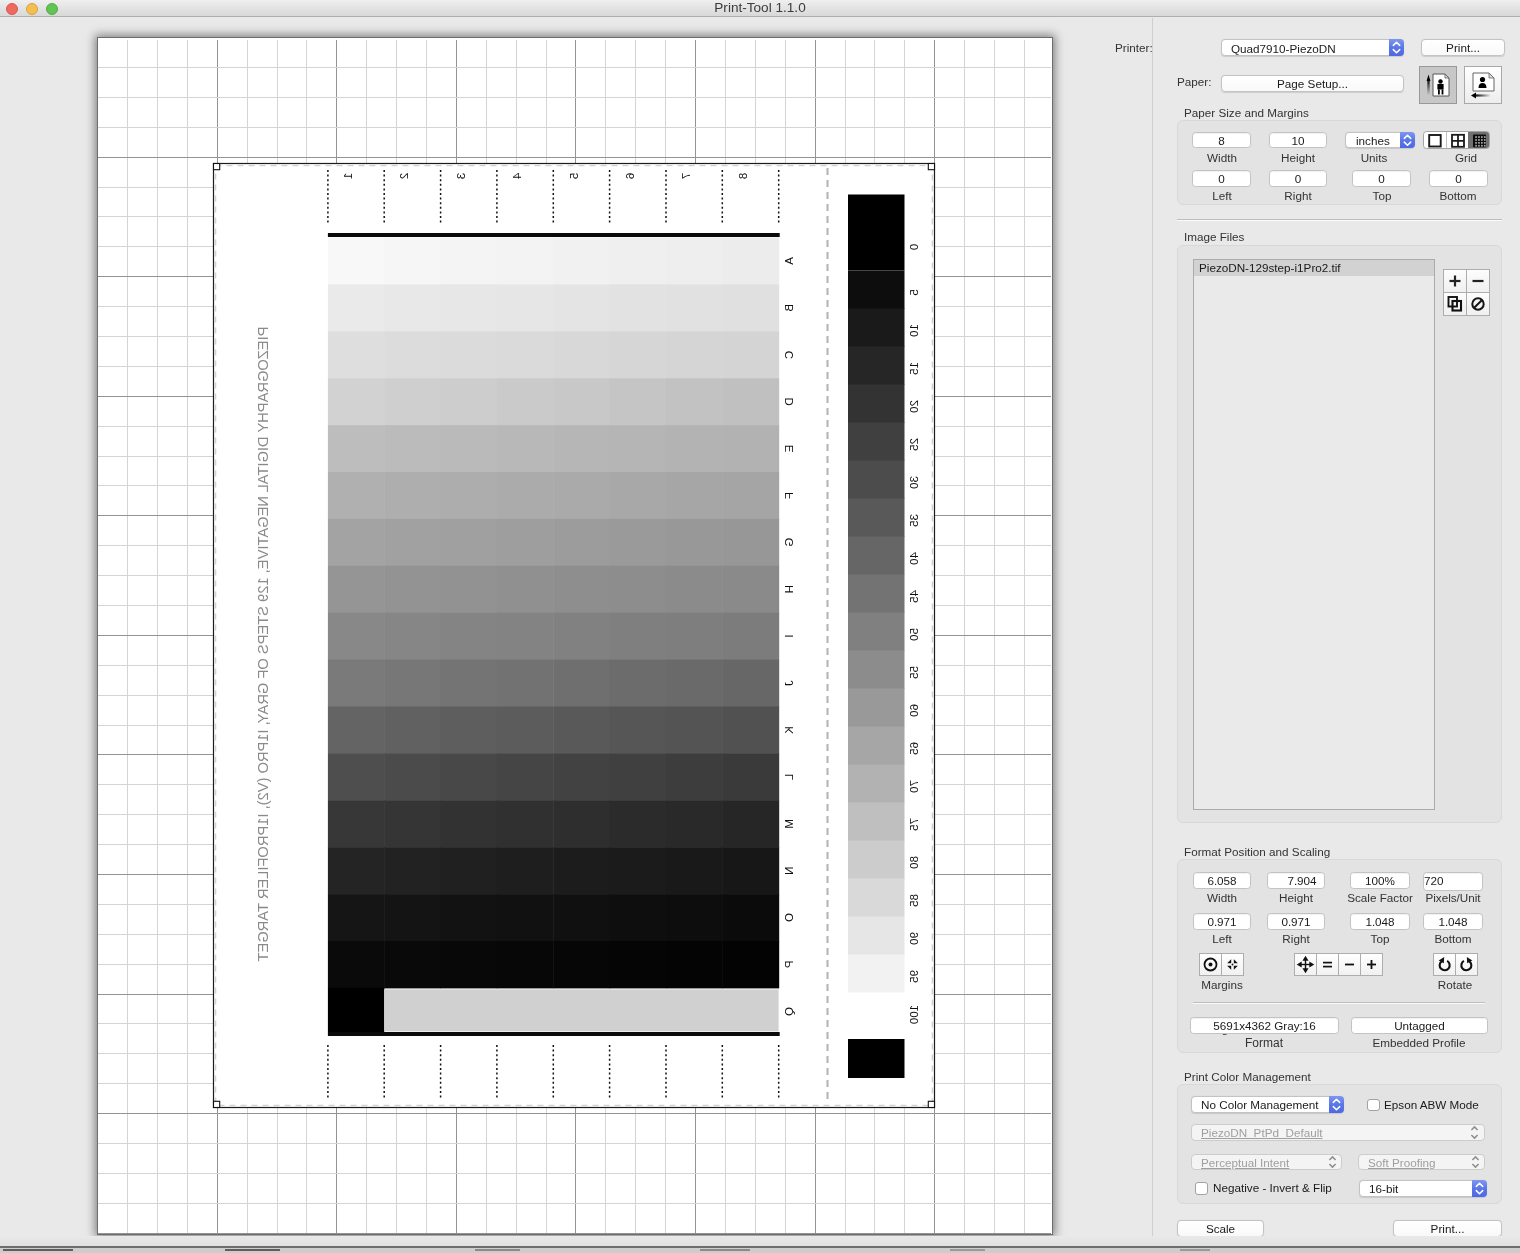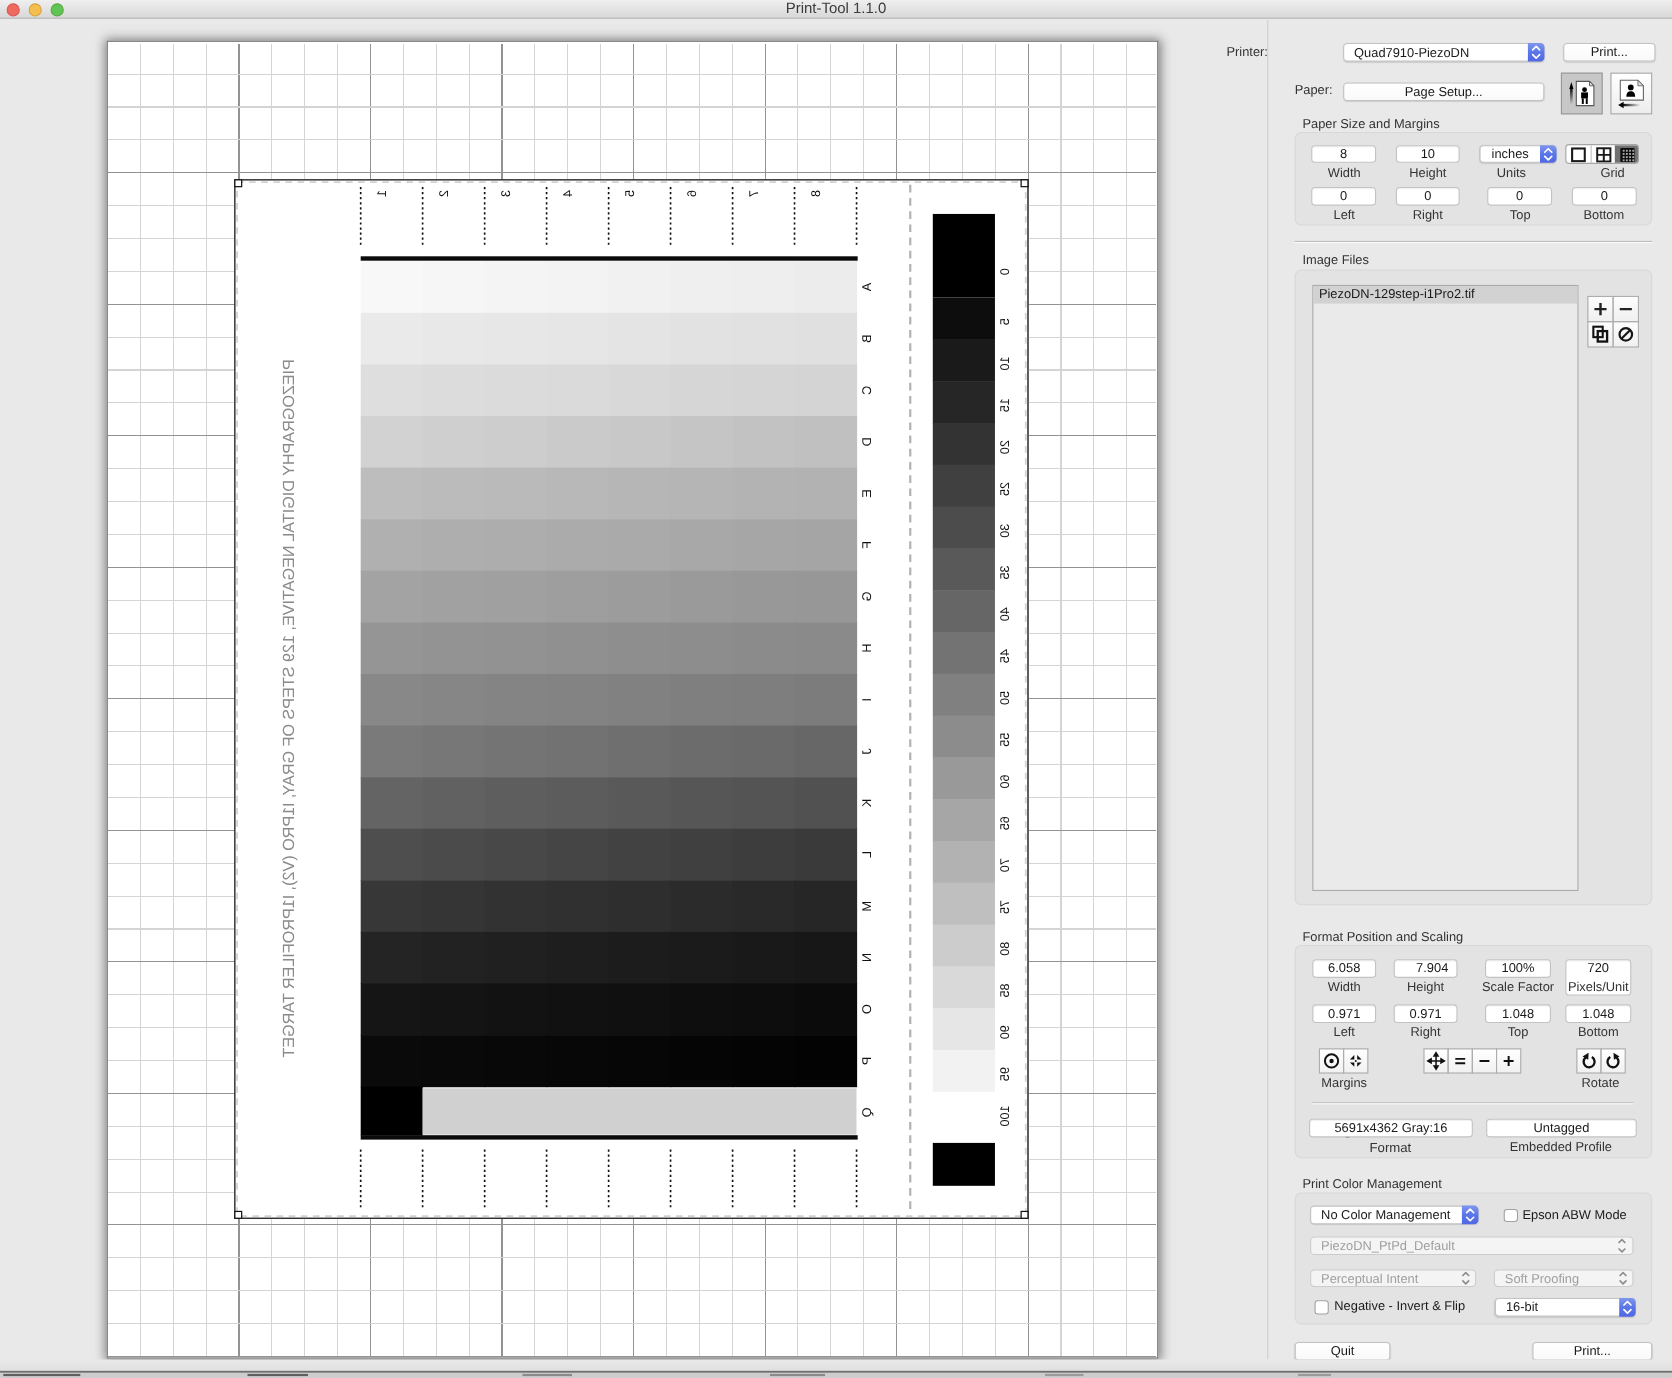--- a/index.html
+++ b/index.html
@@ -1,21 +1,21 @@
 <!DOCTYPE html>
 <html><head><meta charset="utf-8"><style>
 * { margin:0; padding:0; box-sizing:border-box; }
 html,body { width:1520px; height:1253px; overflow:hidden; font-family:"Liberation Sans",sans-serif; }
 body { background:#e9e9e9; position:relative; }
 .abs { position:absolute; }
 .tf { position:absolute; background:#fff; border:1px solid #c3c3c3; border-radius:3.5px; box-shadow:inset 0 1px 1px rgba(0,0,0,0.06); white-space:nowrap; overflow:hidden; }
 .lb { position:absolute; white-space:nowrap; }
 .btn { position:absolute; background:linear-gradient(#ffffff,#f9f9f9); border:1px solid #c3c3c3; border-radius:4px; text-align:center; color:#1a1a1a; white-space:nowrap; box-shadow:0 0.5px 1px rgba(0,0,0,0.12); }
 .pop { position:absolute; background:#fff; border:1px solid #c3c3c3; border-radius:4px; color:#1a1a1a; white-space:nowrap; box-shadow:0 0.5px 1px rgba(0,0,0,0.12); overflow:hidden; }
-.popd { position:absolute; background:#f4f4f4; border:1px solid #ccc; border-radius:4px; color:#9f9f9f; white-space:nowrap; overflow:hidden; }
+.popd { position:absolute; background:#f4f4f4; border:1px solid #ccc; border-radius:4px; color:#9f9f9f; white-space:nowrap; overflow:hidden;text-decoration:underline; }
 .bstep { position:absolute; background:linear-gradient(#7e97ef,#5b76e7 50%,#4f68e4); border-radius:0 4px 4px 0; }
 .grp { position:absolute; background:#e3e3e3; border:1px solid #d8d8d8; border-radius:6px; }
 .cb { position:absolute; width:12.5px; height:12.5px; background:#fff; border:1px solid #a2a2a2; border-radius:3px; }
 </style></head><body>
 <div class="abs" style="left:0;top:0;width:1520px;height:16px;background:linear-gradient(#efefef,#d8d8d8);">
 </div>
 <div class="abs" style="left:0;top:16px;width:1520px;height:1px;background:#aeaeae"></div>
 <div class="abs" style="left:0;top:0.5px;width:1520px;text-align:center;font-size:13.6px;line-height:13px;color:#3c3c3c">Print-Tool 1.1.0</div>
 <div class="abs" style="left:6px;top:3px;width:12px;height:12px;border-radius:50%;background:#ee6a5e;border:1px solid #d55;"></div>
 <div class="abs" style="left:26px;top:3px;width:12px;height:12px;border-radius:50%;background:#f5bf4f;border:1px solid #d6a243;"></div>
@@ -446,21 +446,21 @@
 <div class="abs" style="left:23px;top:23px;width:24px;height:24px;background:linear-gradient(#fdfdfd,#f0f0f0);border:1px solid #adadad"><svg width="22" height="22">
         <circle cx="11" cy="11" r="5.7" fill="none" stroke="#161616" stroke-width="2"></circle>
         <line x1="7.2" y1="14.8" x2="14.8" y2="7.2" stroke="#161616" stroke-width="2"></line>
       </svg></div>
 </div>
 <div class="lb" style="left:1184px;top:845px;font-size:11.7px;color:#333">Format Position and Scaling</div>
 <div class="grp" style="left:1177px;top:859px;width:325px;height:194px"></div>
 <div class="tf" style="left:1193px;top:872px;width:58px;height:16.5px;line-height:16.5px;font-size:11.7px;text-align:center;color:#1a1a1a;">6.058</div>
 <div class="tf" style="left:1267px;top:872px;width:58px;height:16.5px;line-height:16.5px;font-size:11.7px;text-align:center;color:#1a1a1a;padding-left:12px;">7.904</div>
 <div class="tf" style="left:1350px;top:872px;width:60px;height:16.5px;line-height:16.5px;font-size:11.7px;text-align:center;color:#1a1a1a;">100%</div>
-<div class="tf" style="left:1423px;top:872px;width:60px;height:33px;line-height:16.5px;font-size:11.7px;text-align:center;color:#1a1a1a;">720</div>
+<div class="tf" style="left:1423px;top:872px;width:60px;height:19px;line-height:16.5px;font-size:11.7px;color:#1a1a1a;">720</div>
 <div class="lb" style="left:1072px;top:891px;width:300px;text-align:center;font-size:11.7px;color:#333">Width</div>
 <div class="lb" style="left:1146px;top:891px;width:300px;text-align:center;font-size:11.7px;color:#333">Height</div>
 <div class="lb" style="left:1230px;top:891px;width:300px;text-align:center;font-size:11.7px;color:#333">Scale Factor</div>
 <div class="lb" style="left:1303px;top:891px;width:300px;text-align:center;font-size:11.7px;color:#333">Pixels/Unit</div>
 <div class="tf" style="left:1193px;top:913px;width:58px;height:16.5px;line-height:16.5px;font-size:11.7px;text-align:center;color:#1a1a1a;">0.971</div>
 <div class="tf" style="left:1267px;top:913px;width:58px;height:16.5px;line-height:16.5px;font-size:11.7px;text-align:center;color:#1a1a1a;">0.971</div>
 <div class="tf" style="left:1350px;top:913px;width:60px;height:16.5px;line-height:16.5px;font-size:11.7px;text-align:center;color:#1a1a1a;">1.048</div>
 <div class="tf" style="left:1423px;top:913px;width:60px;height:16.5px;line-height:16.5px;font-size:11.7px;text-align:center;color:#1a1a1a;">1.048</div>
 <div class="lb" style="left:1072px;top:932px;width:300px;text-align:center;font-size:11.7px;color:#333">Left</div>
 <div class="lb" style="left:1146px;top:932px;width:300px;text-align:center;font-size:11.7px;color:#333">Right</div>
@@ -547,21 +547,21 @@
       <path d="M3.4 10.0 L6.5 13.1 L9.6 10.0" fill="none" stroke="#8e8e8e" stroke-width="1.5" stroke-linejoin="round"></path>
     </svg></div>
 <div class="cb" style="left:1195px;top:1182px"></div>
 <div class="lb" style="left:1213px;top:1181px;font-size:11.7px;color:#1a1a1a">Negative - Invert &amp; Flip</div>
 <div class="pop" style="left:1359px;top:1180px;width:128px;height:17px;line-height:16px;font-size:11.7px;padding-left:9px">16-bit</div>
 <div class="bstep" style="left:1472px;top:1180px;width:15px;height:17px">
 <svg width="15" height="17" viewBox="0 0 15 17">
       <path d="M4.3 6.4 L7.5 3.2 L10.7 6.4" fill="none" stroke="#fff" stroke-width="1.5" stroke-linecap="round" stroke-linejoin="round"></path>
       <path d="M4.3 10.6 L7.5 13.8 L10.7 10.6" fill="none" stroke="#fff" stroke-width="1.5" stroke-linecap="round" stroke-linejoin="round"></path>
     </svg></div>
-<div class="btn" style="left:1177px;top:1220px;width:87px;height:16.5px;line-height:15.5px;font-size:11.7px">Quit</div>
+<div class="btn" style="left:1177px;top:1220px;width:87px;height:16.5px;line-height:15.5px;font-size:11.7px">Scale</div>
 <div class="btn" style="left:1393px;top:1220px;width:109px;height:16.5px;line-height:15.5px;font-size:11.7px">Print...</div>
 <div class="abs" style="left:0;top:1246px;width:1520px;height:7px;background:#cfcfcf">
 <div class="abs" style="left:0;top:0;width:1520px;height:2px;background:#6e6e6e"></div>
 <div class="abs" style="left:0;top:2px;width:1520px;height:5px;background:#cdcdcd"></div>
 <div class="abs" style="left:3px;top:2.5px;width:70px;height:2px;background:#5f5f5f"></div>
 <div class="abs" style="left:225px;top:2.5px;width:55px;height:2px;background:#5f5f5f"></div>
 <div class="abs" style="left:475px;top:3px;width:45px;height:1.5px;background:#8a8a8a"></div>
 <div class="abs" style="left:700px;top:3px;width:50px;height:1.5px;background:#8a8a8a"></div>
 <div class="abs" style="left:950px;top:3px;width:35px;height:1.5px;background:#9a9a9a"></div>
 <div class="abs" style="left:1180px;top:3px;width:30px;height:1.5px;background:#9a9a9a"></div>

